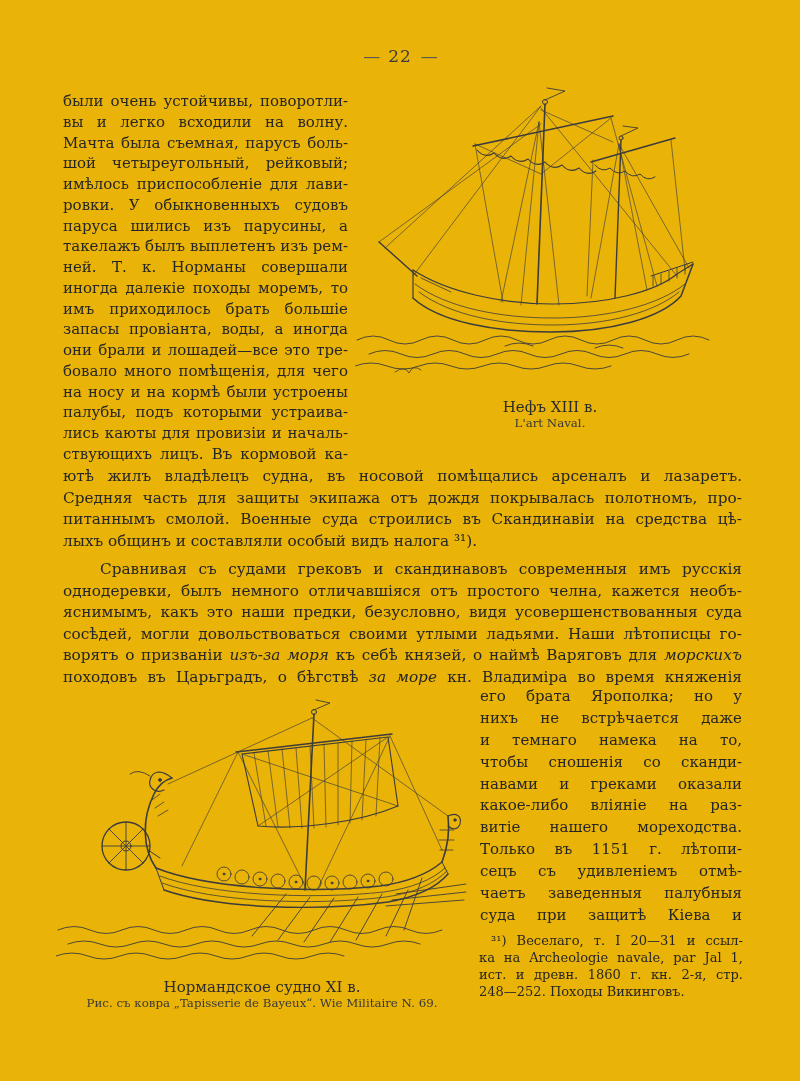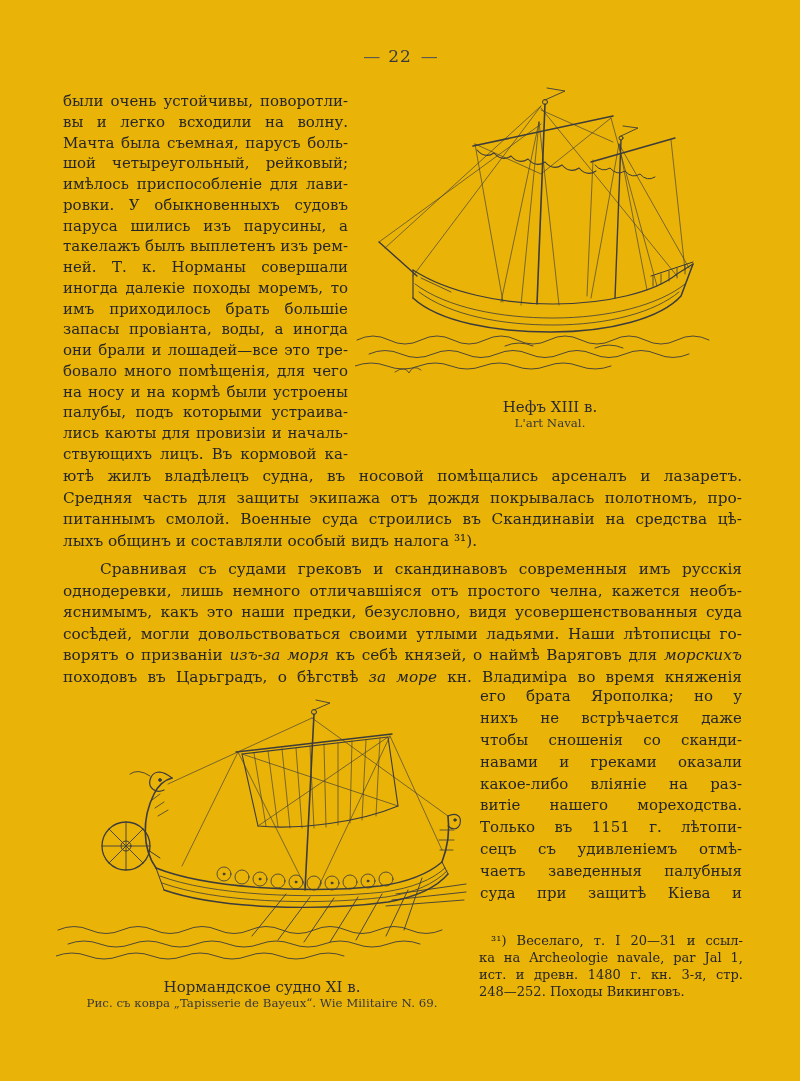--- a/index.html
+++ b/index.html
@@ -131,21 +131,21 @@
 
   <div class="block wide1">
     <div class="ln">ютѣ жилъ владѣлецъ судна, въ носовой помѣщались арсеналъ и лазаретъ.</div>
     <div class="ln">Средняя часть для защиты экипажа отъ дождя покрывалась полотномъ, про-</div>
     <div class="ln">питаннымъ смолой. Военные суда строились въ Скандинавіи на средства цѣ-</div>
     <div class="ln last">лыхъ общинъ и составляли особый видъ налога ³¹).</div>
   </div>
 
   <div class="block wide2">
     <div class="ln indent">Сравнивая съ судами грековъ и скандинавовъ современныя имъ русскія</div>
-    <div class="ln">однодеревки, лишь немного отличавшіяся отъ простого челна, кажется необъ-</div>
+    <div class="ln">однодеревки, былъ немного отличавшіяся отъ простого челна, кажется необъ-</div>
     <div class="ln">яснимымъ, какъ это наши предки, безусловно, видя усовершенствованныя суда</div>
     <div class="ln">сосѣдей, могли довольствоваться своими утлыми ладьями. Наши лѣтописцы го-</div>
     <div class="ln"><span>ворятъ о призваніи </span><span class="it">изъ-за моря</span><span> къ себѣ князей, о наймѣ Варяговъ для </span><span class="it">морскихъ</span></div>
     <div class="ln"><span>походовъ въ Царьградъ, о бѣгствѣ </span><span class="it">за море</span><span> кн. Владиміра во время княженія</span></div>
   </div>
 
   <figure class="fig2">
     <svg width="412" height="268" viewBox="0 0 412 268">
       <g fill="none" stroke="#3c3c3c" stroke-width="1" stroke-linecap="round">
         <g stroke-width="0.65">
@@ -233,30 +233,31 @@
     </svg>
     <figcaption>
       <div class="capt1">Нормандское судно XI в.</div>
       <div class="capt2">Рис. съ ковра „Tapisserie de Bayeux“. Wie Militaire N. 69.</div>
     </figcaption>
   </figure>
 
   <div class="block colbot">
     <div class="ln">его брата Ярополка; но у</div>
     <div class="ln">нихъ не встрѣчается даже</div>
+    <div class="ln">и темнаго намека на то,</div>
     <div class="ln">чтобы сношенія со сканди-</div>
     <div class="ln">навами и греками оказали</div>
     <div class="ln">какое-либо вліяніе на раз-</div>
     <div class="ln">витіе нашего мореходства.</div>
     <div class="ln">Только въ 1151 г. лѣтопи-</div>
     <div class="ln">сецъ съ удивленіемъ отмѣ-</div>
     <div class="ln">чаетъ заведенныя палубныя</div>
     <div class="ln">суда при защитѣ Кіева и</div>
   </div>
 
   <div class="block footnote">
     <div class="ln first">³¹) Веселаго, т. I 20—31 и ссыл-</div>
     <div class="ln">ка на Archeologie navale, par Jal 1,</div>
-    <div class="ln">ист. и древн. 1480 г. кн. 3-я, стр.</div>
+    <div class="ln">ист. и древн. 1860 г. кн. 2-я, стр.</div>
     <div class="ln last">248—252. Походы Викинговъ.</div>
   </div>
 
 </div>
 
 </body></html>

